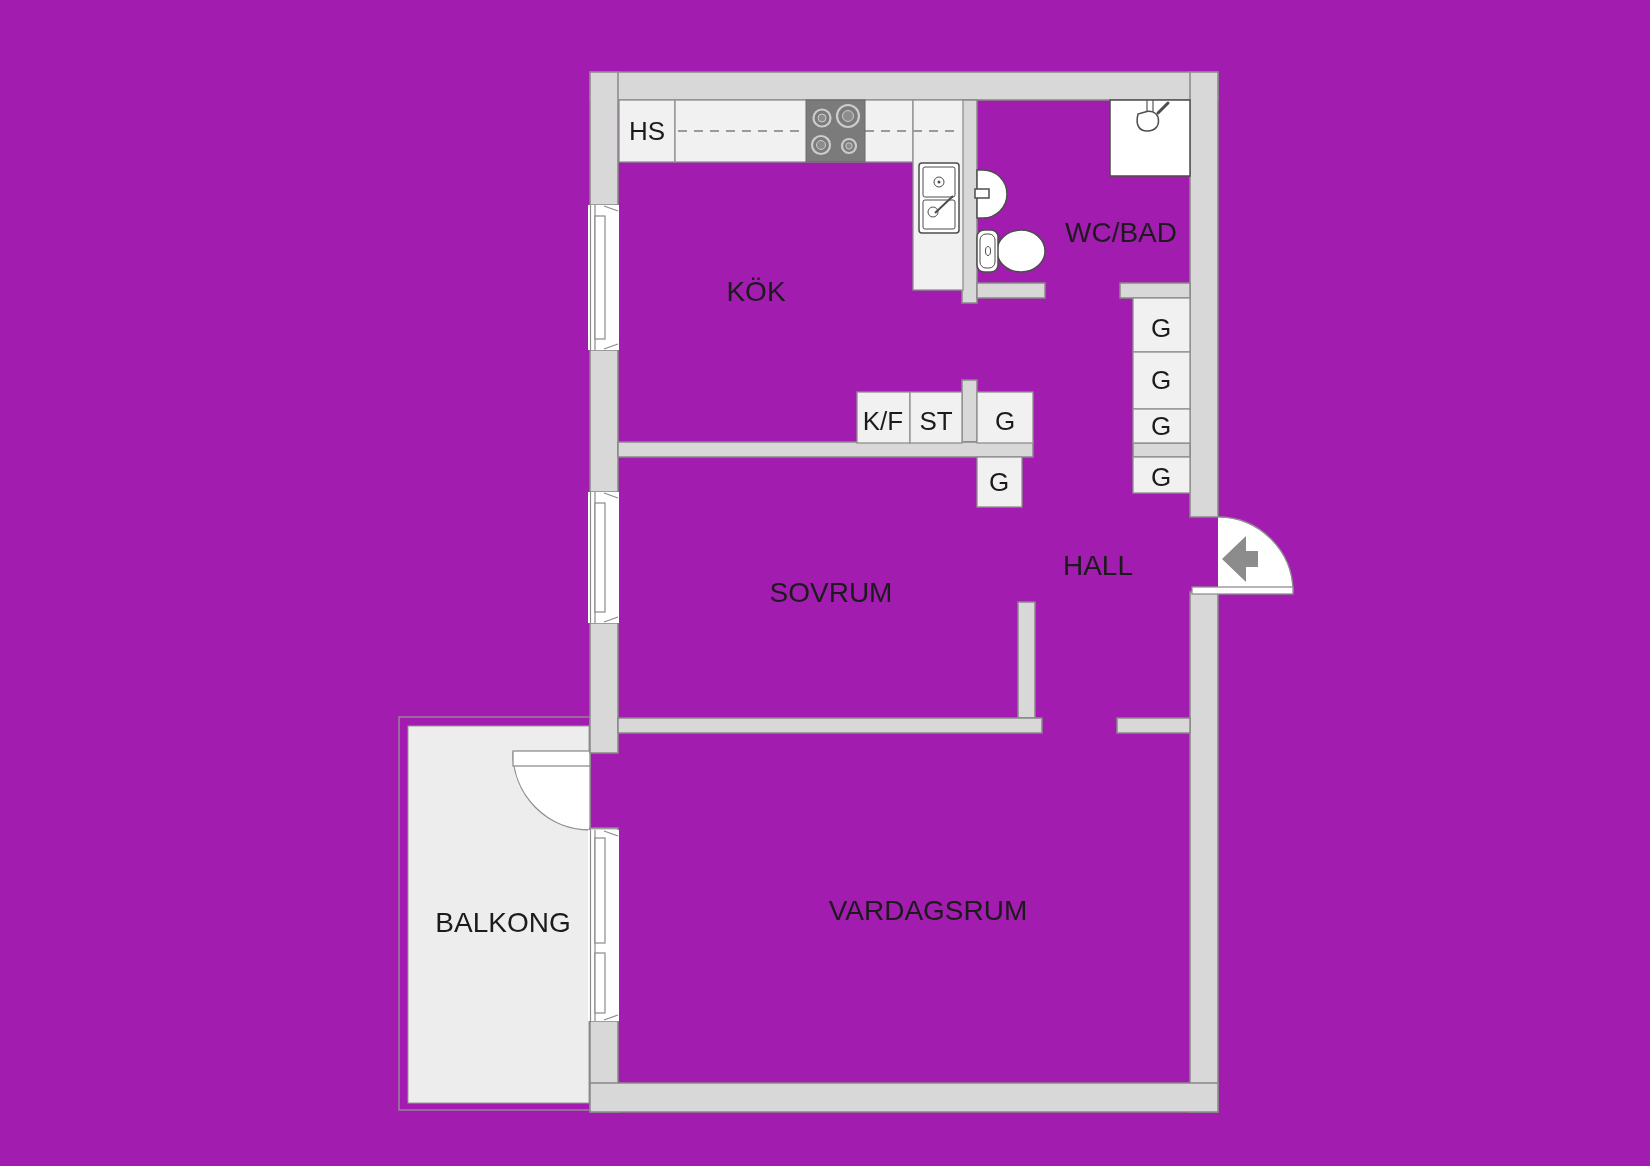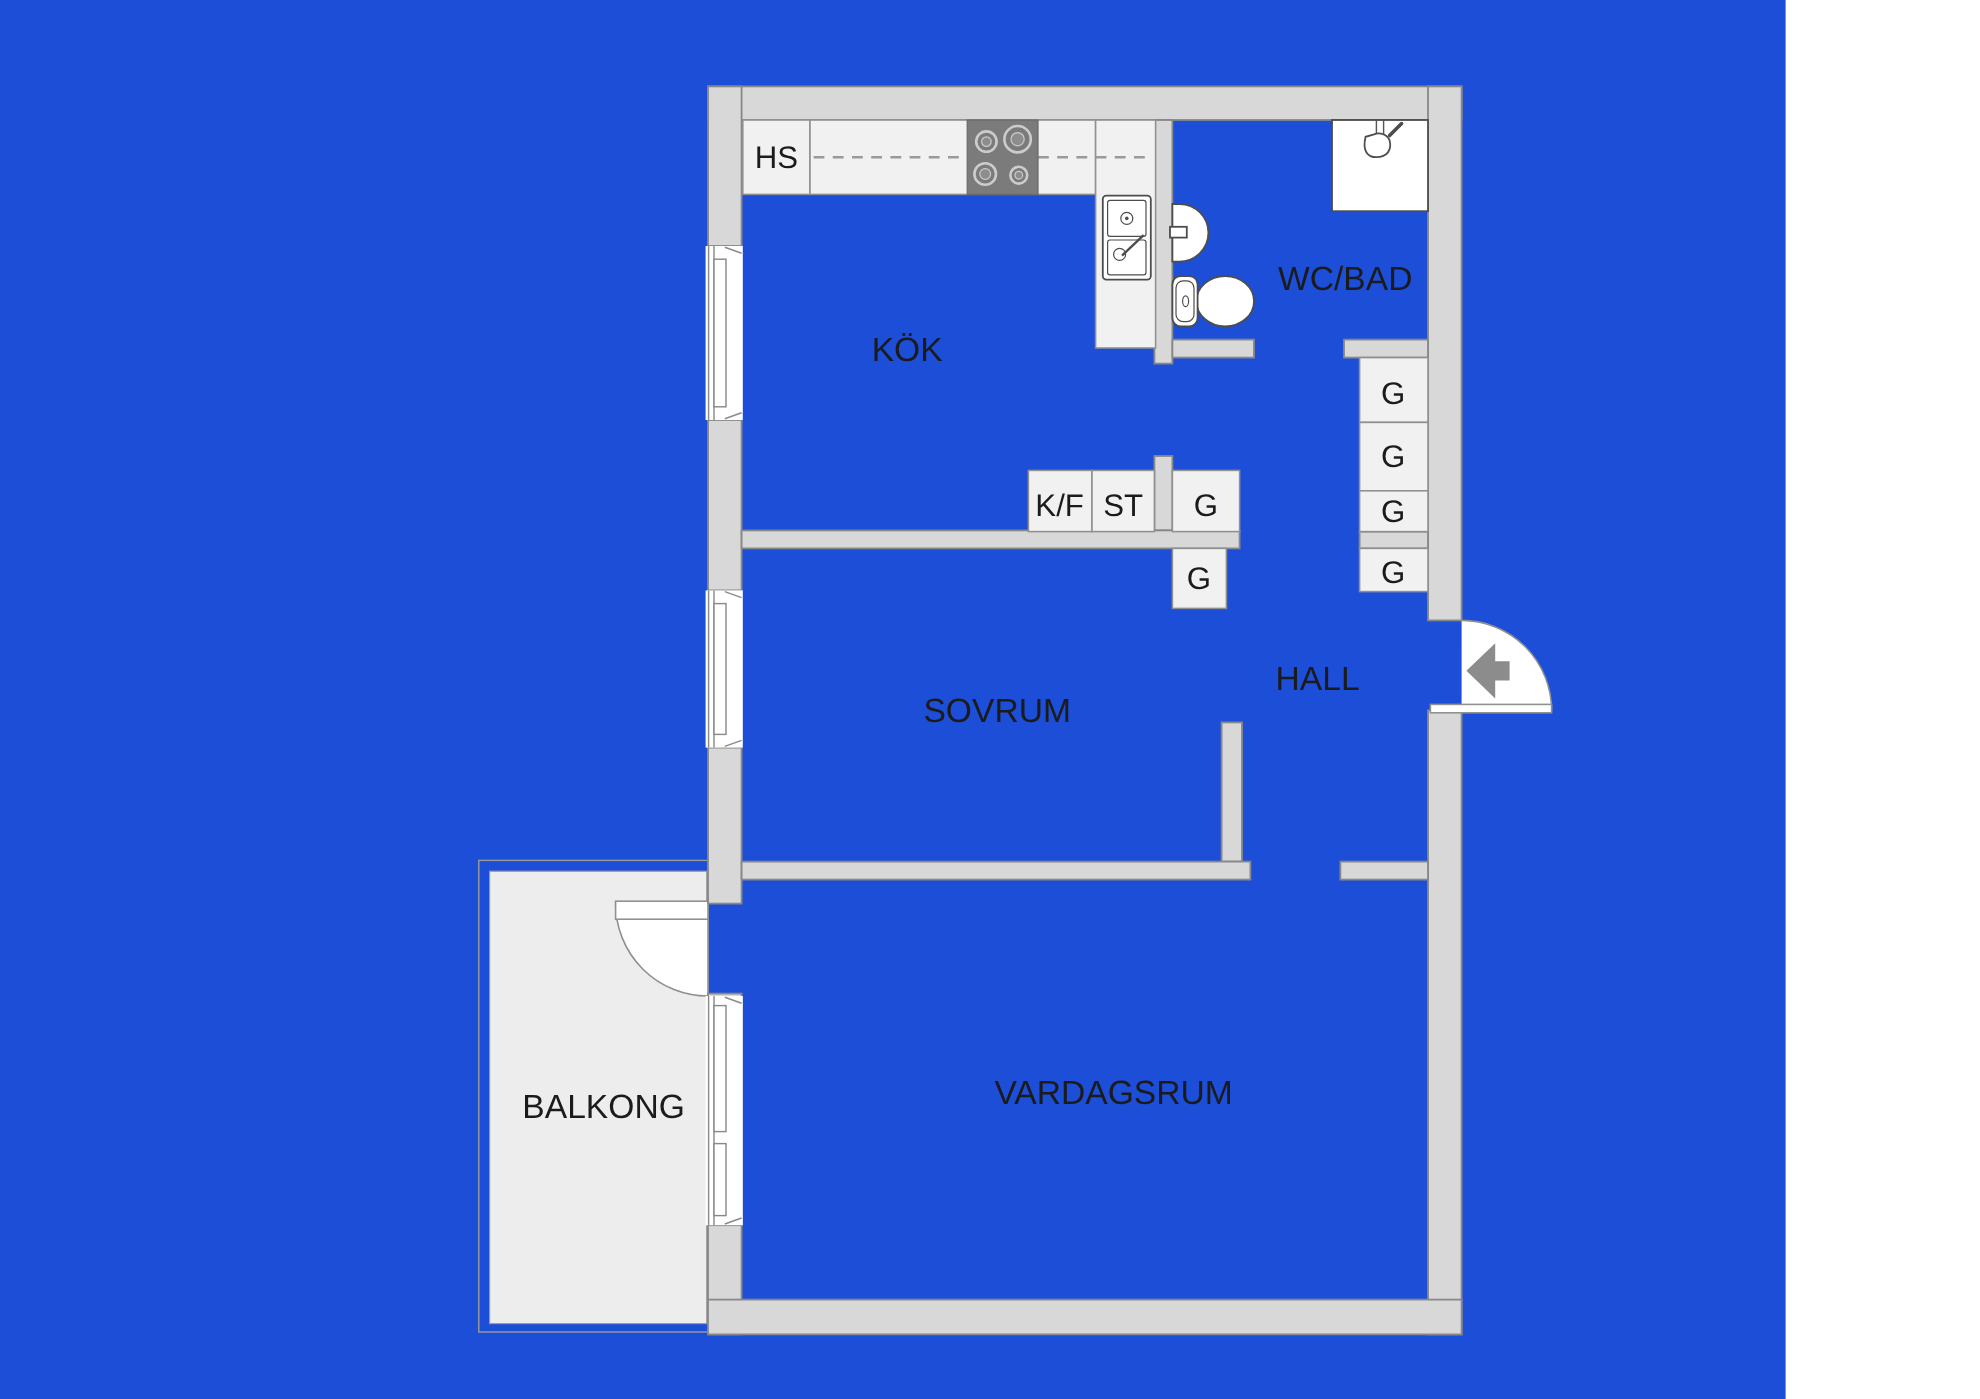--- a/index.html
+++ b/index.html
@@ -1,16 +1,16 @@
 <!DOCTYPE html>
 <html><head>
 <meta charset="utf-8">
 <style>
   html,body { margin:0; padding:0; background:#ffffff; }
-  .stage { position:relative; width:1488px; height:1166px; background:#1d4ed8;
+  .stage { position:relative; width:1650px; height:1166px; background:#a21caf;
            font-family:"Liberation Sans", sans-serif; }
   svg { position:absolute; left:0; top:0; }
 
   .wall      { fill:#d8d8d8; stroke:#888888; stroke-width:1.5; }
   .balc-out  { fill:none;    stroke:#999999; stroke-width:1.2; }
   .balc-in   { fill:#ededed; stroke:#999999; stroke-width:1;   }
   .cab       { fill:#f1f1f1; stroke:#909090; stroke-width:1.3; }
   .stove     { fill:#7b7b7b; stroke:#6a6a6a; stroke-width:1;   }
   .burner-o  { fill:none;    stroke:#cccccc; stroke-width:2.2; }
   .burner-i  { fill:#8d8d8d; stroke:#cccccc; stroke-width:1;   }

